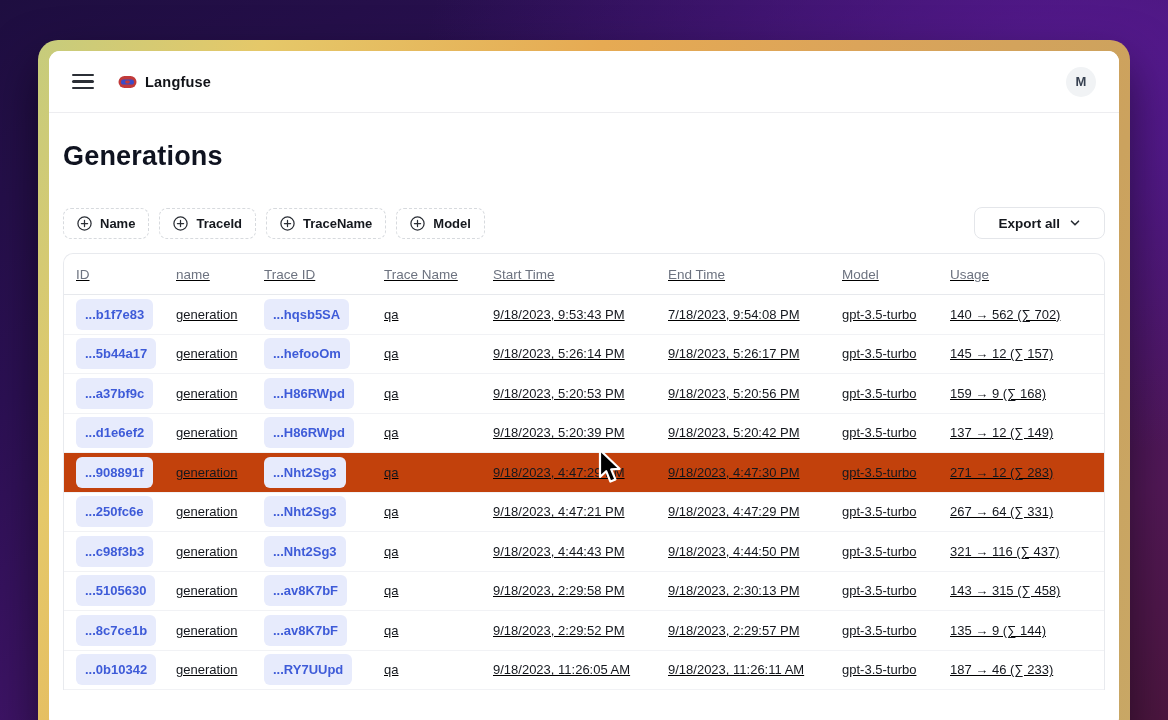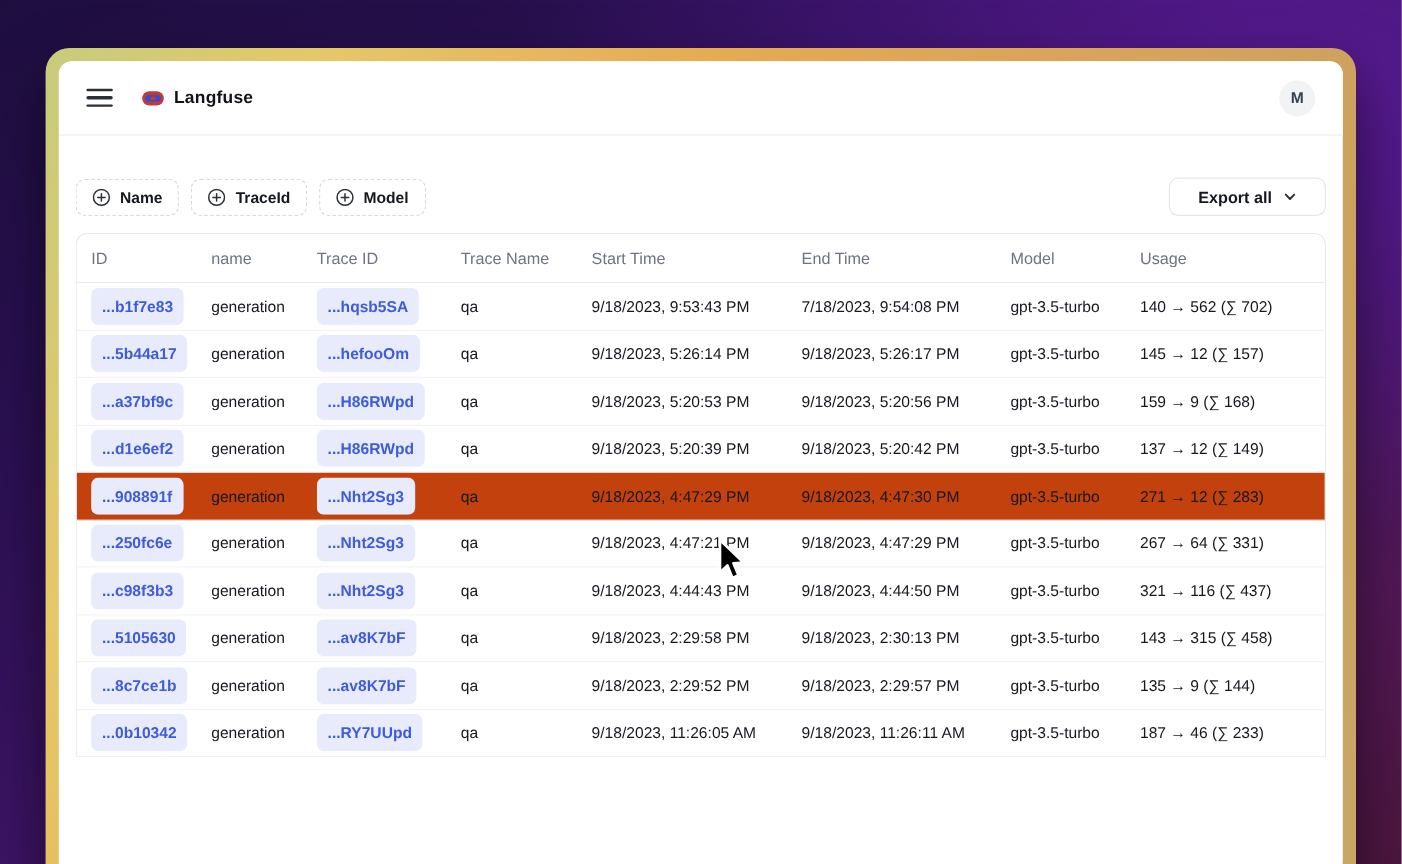--- a/index.html
+++ b/index.html
@@ -60,20 +60,21 @@
 
   
   .table {
     margin-top:14px; border:1px solid #e8eaee; border-bottom:none;
     border-radius:10px 10px 0 0; overflow:hidden; background:#fff;
   }
   .tgrid {
     display:grid;
     grid-template-columns:112px 88px 120px 109px 175px 174px 108px 1fr;
     align-items:center;
+    text-decoration:underline;
   }
   .thead { height:41px; border-bottom:1px solid #e7e9ed; }
   .thead .tcell { font-size:13.5px; font-weight:400; color:#6d7380; }
   .trow { height:39.5px; border-bottom:1px solid #f1f2f5; background:#fff; }
   .trow.hover { background:#c2410c; }
   .tcell { font-size:13px; color:#15181e; white-space:nowrap; overflow:hidden; }
   .tcell.c0 { padding-left:12px; }
   .badge {
     display:inline-block; padding:8px 9px; border-radius:6px;
     background:#e7ebfc; color:#3e5bd8; font-size:13px; font-weight:600; cursor:pointer;
@@ -100,36 +101,44 @@
           <rect x="3" y="4.4" width="13" height="5.2" rx="2.6" fill="#3b4bc8"></rect>
           <rect x="7.2" y="5.6" width="4.6" height="2.8" rx="1.4" fill="#c13a3a"></rect>
         </svg>
         <span class="brand-name">Langfuse</span>
       </div>
       <div class="spacer"></div>
       <div class="avatar">M</div>
     </div>
 
     <div class="main">
+      <div class="page-title">Generations</div>
 
       <div class="filter-row">
 
         <button class="filter-btn">
             <svg class="plus-icon" viewBox="0 0 15 15" fill="none">
               <circle cx="7.5" cy="7.5" r="6.6" stroke="#2b2f36" stroke-width="1.25"></circle>
               <path d="M7.5 4.4v6.2M4.4 7.5h6.2" stroke="#2b2f36" stroke-width="1.25" stroke-linecap="round"></path>
             </svg>
             <span>Name</span>
           </button>
           <button class="filter-btn">
             <svg class="plus-icon" viewBox="0 0 15 15" fill="none">
               <circle cx="7.5" cy="7.5" r="6.6" stroke="#2b2f36" stroke-width="1.25"></circle>
               <path d="M7.5 4.4v6.2M4.4 7.5h6.2" stroke="#2b2f36" stroke-width="1.25" stroke-linecap="round"></path>
             </svg>
             <span>TraceId</span>
+          </button>
+          <button class="filter-btn">
+            <svg class="plus-icon" viewBox="0 0 15 15" fill="none">
+              <circle cx="7.5" cy="7.5" r="6.6" stroke="#2b2f36" stroke-width="1.25"></circle>
+              <path d="M7.5 4.4v6.2M4.4 7.5h6.2" stroke="#2b2f36" stroke-width="1.25" stroke-linecap="round"></path>
+            </svg>
+            <span>TraceName</span>
           </button>
           <button class="filter-btn">
             <svg class="plus-icon" viewBox="0 0 15 15" fill="none">
               <circle cx="7.5" cy="7.5" r="6.6" stroke="#2b2f36" stroke-width="1.25"></circle>
               <path d="M7.5 4.4v6.2M4.4 7.5h6.2" stroke="#2b2f36" stroke-width="1.25" stroke-linecap="round"></path>
             </svg>
             <span>Model</span>
           </button>
           <button class="export-btn">
           <span>Export all</span>

